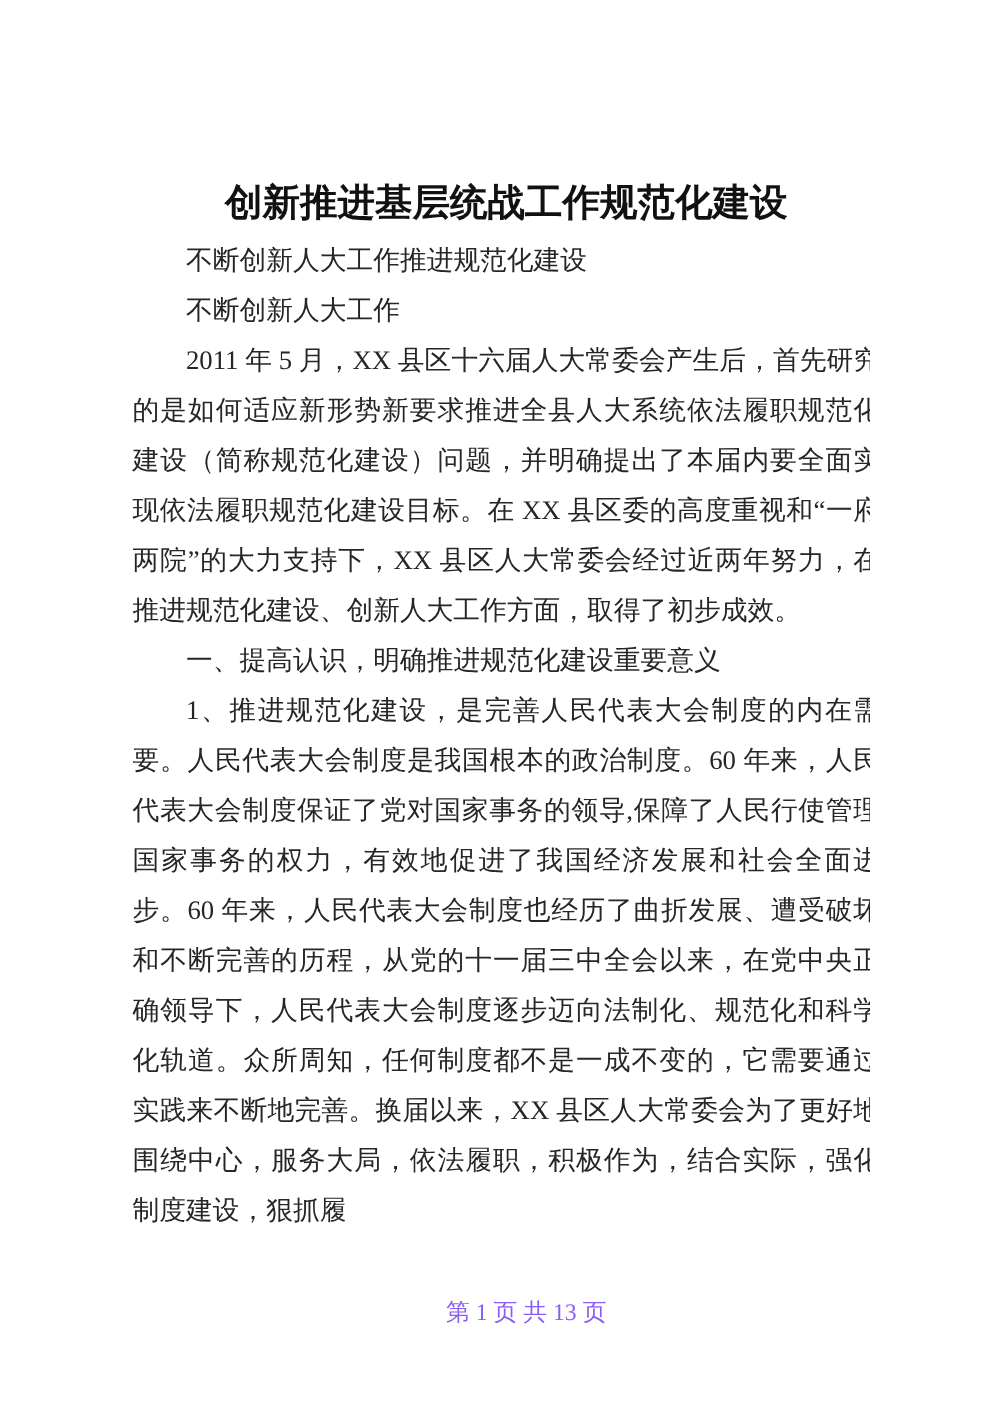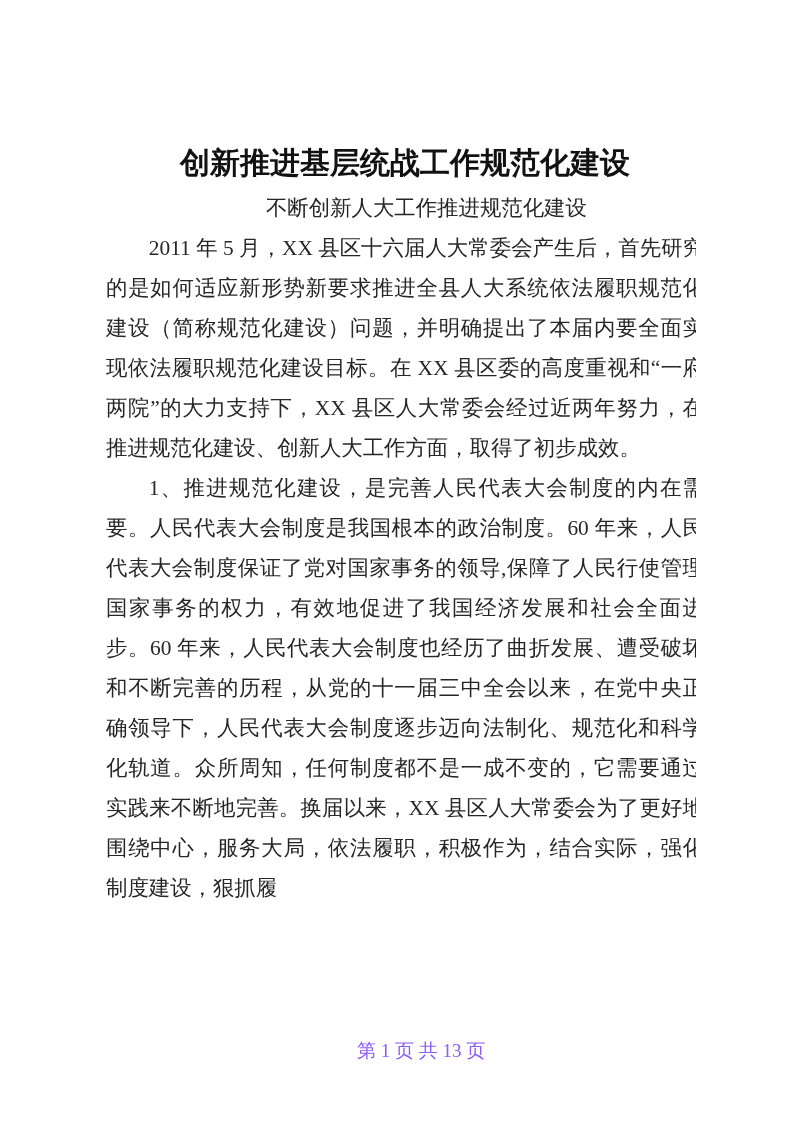--- a/index.html
+++ b/index.html
@@ -29,21 +29,21 @@
     font-weight: bold;
     text-align: center;
     color: #111111;
     letter-spacing: 0;
   }
   .subline {
     margin: 0;
     font-size: 21.4px;
     line-height: 40px;
     text-indent: 2em;
-    text-align: center;
+    text-align: left;
     white-space: nowrap;
   }
   .para {
     margin: 0;
     font-size: 21.4px;
     line-height: 40px;
     text-indent: 2em;
     text-align: justify;
     word-break: normal;
     overflow-wrap: break-word;
@@ -60,21 +60,23 @@
   }
 </style>
 </head>
 <body>
 
 <div class="page">
   <div class="doc">
     <h1 class="title">创新推进基层统战工作规范化建设</h1>
 
     <p class="subline">不断创新人大工作推进规范化建设</p>
+    <p class="subline">不断创新人大工作</p>
 
     <p class="para">2011 年 5 月，XX 县区十六届人大常委会产生后，首先研究的是如何适应新形势新要求推进全县人大系统依法履职规范化建设（简称规范化建设）问题，并明确提出了本届内要全面实现依法履职规范化建设目标。在 XX 县区委的高度重视和“一府两院”的大力支持下，XX 县区人大常委会经过近两年努力，在推进规范化建设、创新人大工作方面，取得了初步成效。</p>
+    <p class="para">一、提高认识，明确推进规范化建设重要意义</p>
     <p class="para">1、推进规范化建设，是完善人民代表大会制度的内在需要。人民代表大会制度是我国根本的政治制度。60 年来，人民代表大会制度保证了党对国家事务的领导,保障了人民行使管理国家事务的权力，有效地促进了我国经济发展和社会全面进步。60 年来，人民代表大会制度也经历了曲折发展、遭受破坏和不断完善的历程，从党的十一届三中全会以来，在党中央正确领导下，人民代表大会制度逐步迈向法制化、规范化和科学化轨道。众所周知，任何制度都不是一成不变的，它需要通过实践来不断地完善。换届以来，XX 县区人大常委会为了更好地围绕中心，服务大局，依法履职，积极作为，结合实际，强化制度建设，狠抓履</p>
   </div>
 
   <div class="footer">
     <span>第 1 页 共 13 页</span>
   </div>
 </div>
 
 </body></html>

